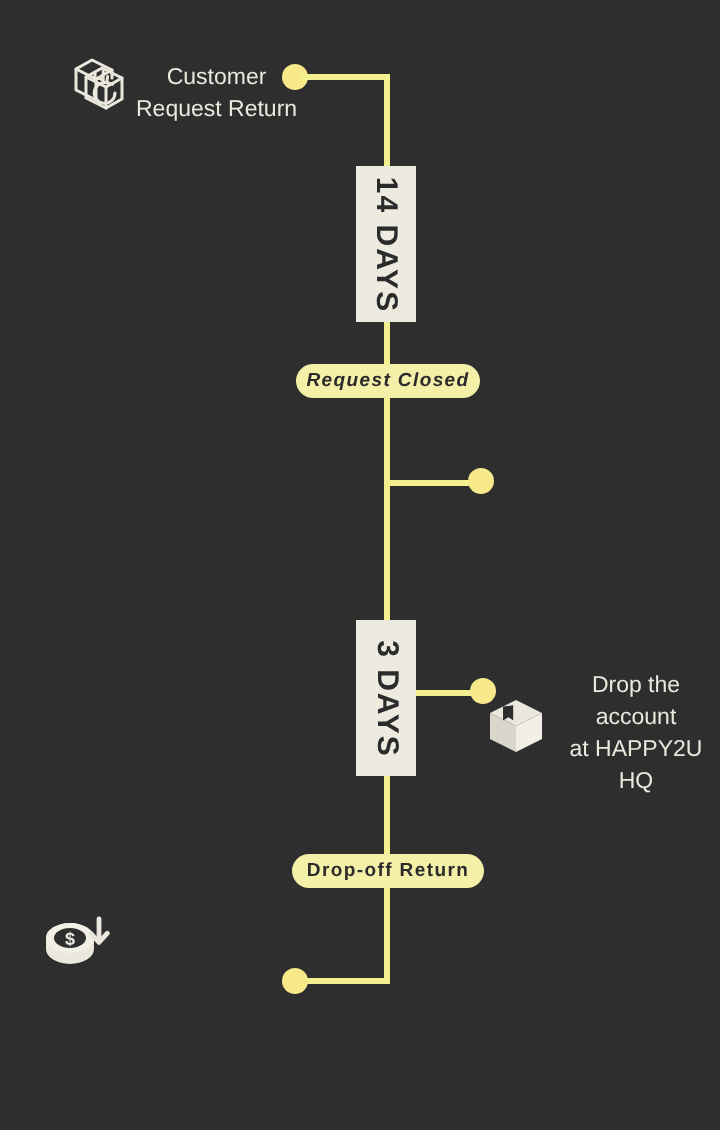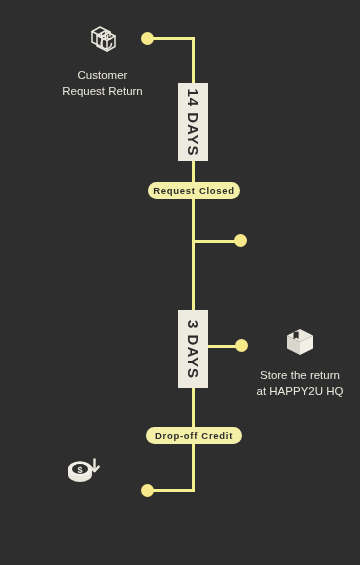--- a/index.html
+++ b/index.html
@@ -68,21 +68,21 @@
     align-items: center;
     justify-content: center;
     height: 17px;
     box-sizing: border-box;
   }
 
   
   .step {
     position: absolute;
     display: flex;
-    flex-direction: column;
+    flex-direction: row;
     align-items: center;
   }
   .step .icon-wrap {
     display: block;
     line-height: 0;
   }
   .step .caption {
     margin-top: 9px;
     color: #eae7dd;
     font-size: 11.5px;
@@ -119,26 +119,26 @@
   <div class="dot" style="left:141px; top:484px;"></div>
 
   <div class="days-plate" style="left:178px; top:83px; width:30px; height:78px;">
     <span class="days-text">14 DAYS</span>
   </div>
 
   <div class="days-plate" style="left:178px; top:310px; width:30px; height:78px;">
     <span class="days-text">3 DAYS</span>
   </div>
 
-  <div class="pill" style="left:148px; top:182px; width:92px;">
+  <div class="pill" style="left:148px; top:182px; width:92px;font-style:italic;">
     <span>Request Closed</span>
   </div>
 
   <div class="pill" style="left:146px; top:427px; width:96px;">
-    <span>Drop-off Credit</span>
+    <span>Drop-off Return</span>
   </div>
 
   <div class="step" style="left:30px; top:22px; width:145px;">
     <span class="icon-wrap">
       <svg width="38" height="36" viewBox="0 0 38 36" fill="none" stroke="#eae7dd" stroke-width="1.5" stroke-linecap="round" stroke-linejoin="round">
 
         <path d="M8 9.5 L16 5 L26 10 L18 14.5 Z"></path>
         <path d="M8 9.5 L8 20 L18 25 L18 14.5"></path>
         <path d="M26 10 L26 14"></path>
 
@@ -161,21 +161,21 @@
     <span class="icon-wrap">
       <svg width="36" height="32" viewBox="0 0 36 32" fill="none">
 
         <path d="M18 3 L31 9.5 L18 16 L5 9.5 Z" fill="#eae7dd"></path>
         <path d="M5 9.5 L18 16 L18 29 L5 22.5 Z" fill="#d9d6cb"></path>
         <path d="M31 9.5 L18 16 L18 29 L31 22.5 Z" fill="#f2efe6"></path>
 
         <path d="M11.5 6.3 L11.5 13.3 L14.2 11.6 L16.6 13.1 L16.6 5.6" fill="#2e2e2e"></path>
       </svg>
     </span>
-    <div class="caption">Store the return
+    <div class="caption">Drop the account
 at HAPPY2U HQ</div>
   </div>
 
   <div class="step" style="left:18px; top:456px; width:130px;">
     <span class="icon-wrap">
       <svg width="40" height="34" viewBox="0 0 40 34" fill="none">
 
         <path d="M5 13 a12 7.5 0 0 1 24 0 l0 5.5 a12 7.5 0 0 1 -24 0 Z" fill="#eae7dd"></path>
         <ellipse cx="17" cy="13" rx="12" ry="7.5" fill="#f2efe6"></ellipse>
 

